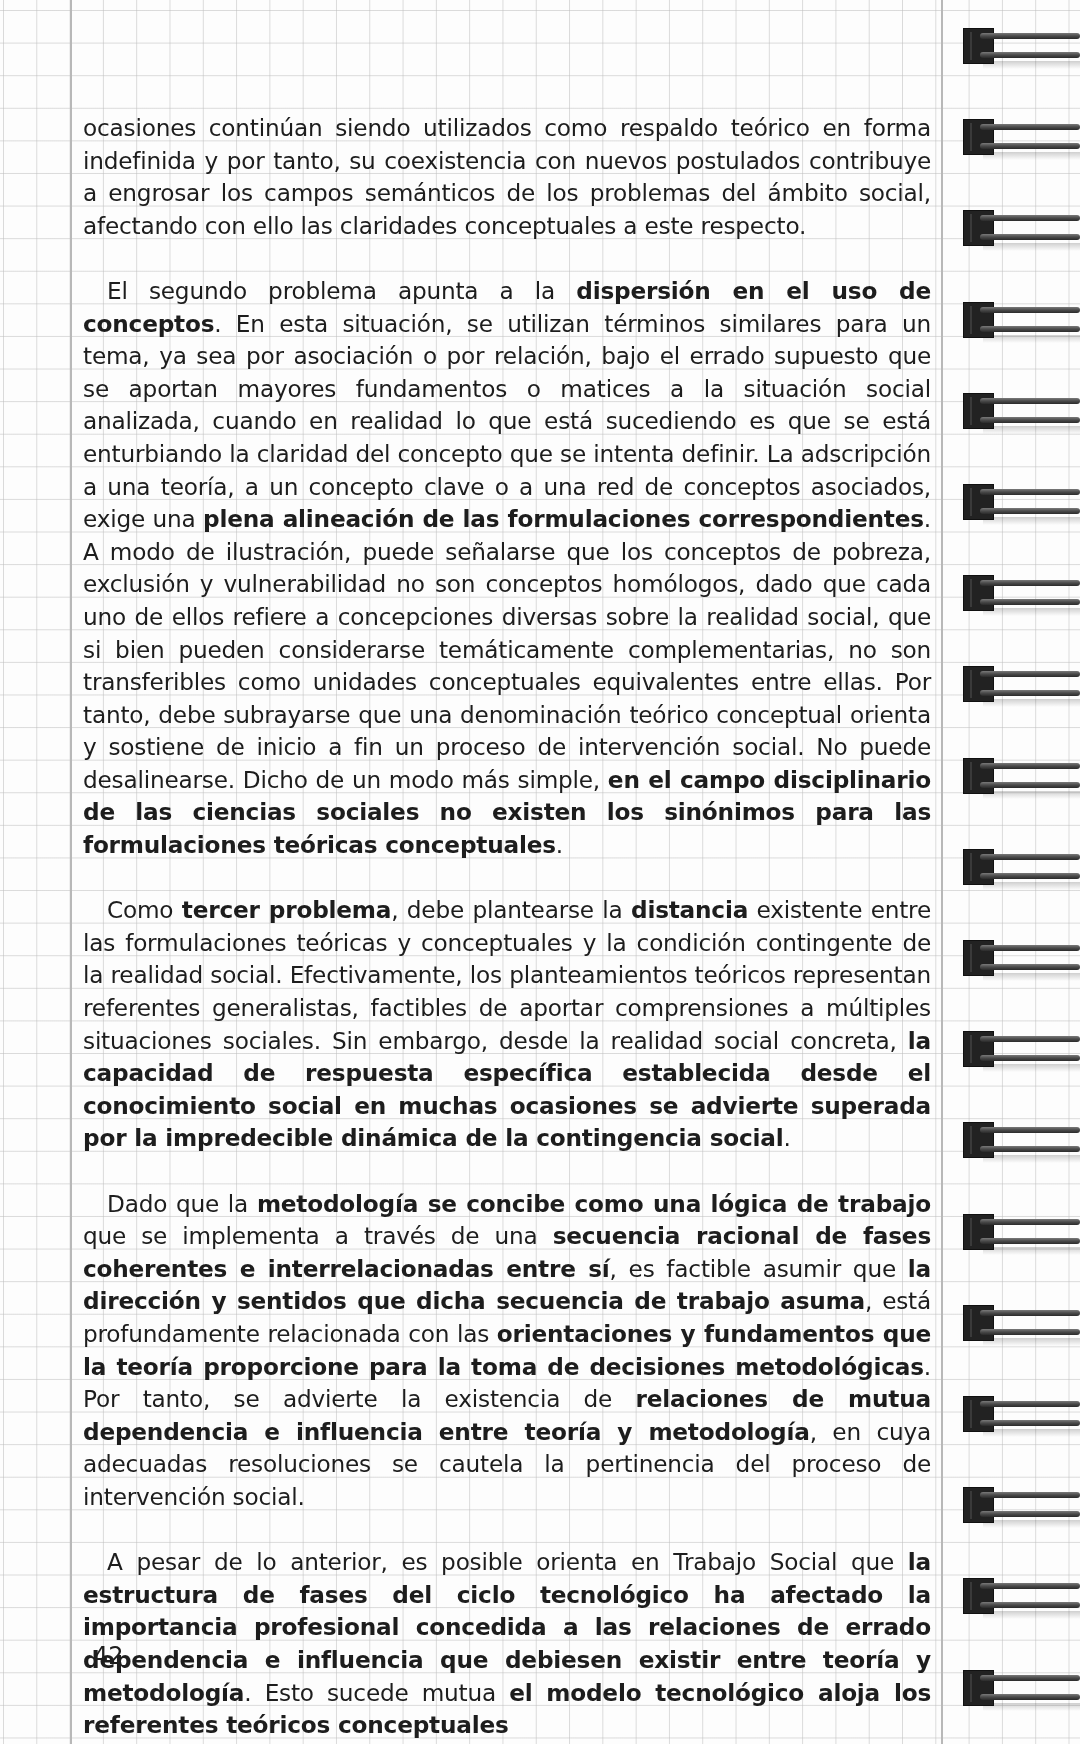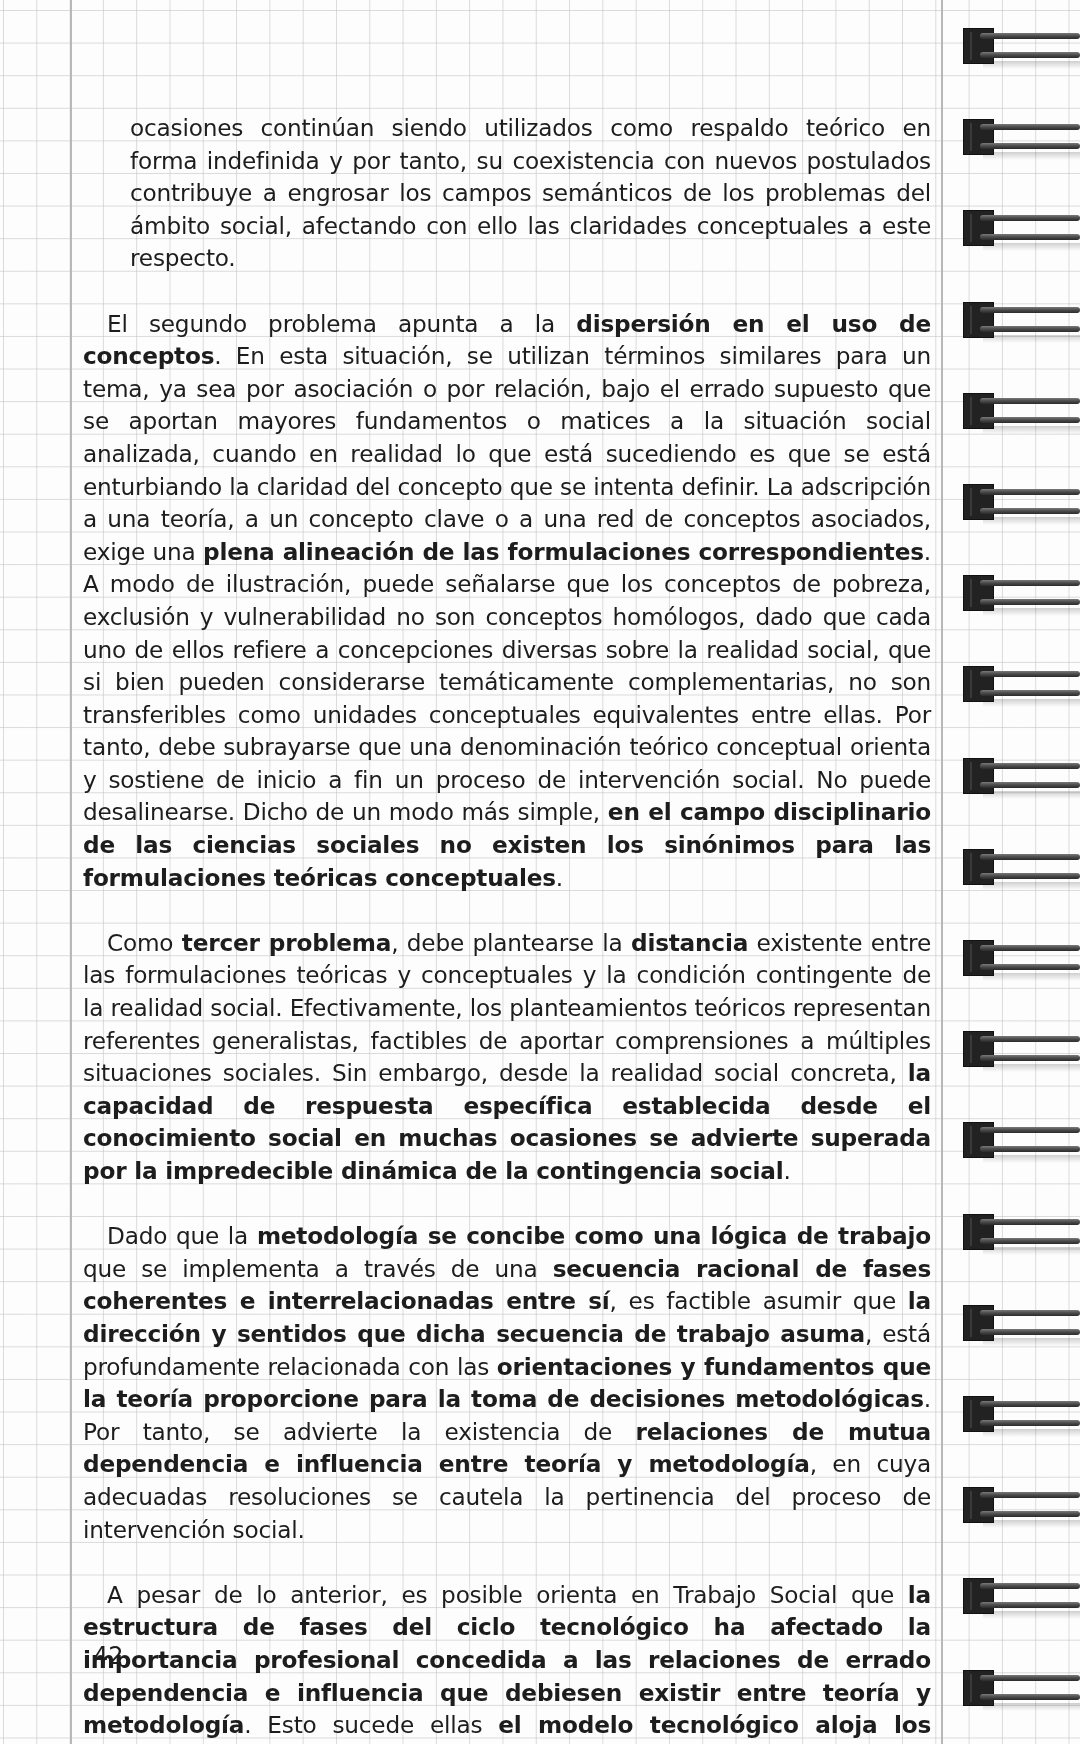--- a/index.html
+++ b/index.html
@@ -13,21 +13,21 @@
     background-position:3px 10px;
     font-family:"DejaVu Sans", sans-serif;
   }
   .margin-line { position:absolute; top:0; bottom:0; width:2px; background:#b8b8b8; }
   .page-text {
     position:absolute; left:83px; top:112px; width:848px;
     font-size:23.2px; line-height:32.6px; color:#1d1d1d;
     text-align:justify; letter-spacing:-0.2px;
   }
   .page-text p { margin:0 0 32.6px 0; text-indent:24px; }
-  .page-text p.cont { text-indent:0;margin-left:47px; }
+  .page-text p.cont { text-indent:0; }
   .page-text b { font-weight:bold; }
   .page-num {
     position:absolute; left:93px; top:1642px;
     font-size:24px; color:#1d1d1d;
   }
   .spiral { position:absolute; left:963px; top:0; width:117px; height:1744px; }
   .ring { position:absolute; left:0; width:117px; height:38px; }
   .ring .clip {
     position:absolute; left:0; top:0; width:31px; height:36px;
     background:#222; border:1px solid #111; box-sizing:border-box;
@@ -50,21 +50,21 @@
 <body>
 
 <div class="margin-line" style="left:70px;"></div>
 <div class="margin-line" style="left:941px;"></div>
 
 <div class="page-text" id="page-text">
     <p class="cont"><span>ocasiones continúan siendo utilizados como respaldo teórico en forma indefinida y por tanto, su coexistencia con nuevos postulados contribuye a engrosar los campos semánticos de los problemas del ámbito social, afectando con ello las claridades conceptuales a este respecto.</span></p>
     <p><span>El segundo problema apunta a la </span><b>dispersión en el uso de conceptos</b><span>. En esta situación, se utilizan términos similares para un tema, ya sea por asociación o por relación, bajo el errado supuesto que se aportan mayores fundamentos o matices a la situación social analizada, cuando en realidad lo que está sucediendo es que se está enturbiando la claridad del concepto que se intenta definir. La adscripción a una teoría, a un concepto clave o a una red de conceptos asociados, exige una </span><b>plena alineación de las formulaciones correspondientes</b><span>. A modo de ilustración, puede señalarse que los conceptos de pobreza, exclusión y vulnerabilidad no son conceptos homólogos, dado que cada uno de ellos refiere a concepciones diversas sobre la realidad social, que si bien pueden considerarse temáticamente complementarias, no son transferibles como unidades conceptuales equivalentes entre ellas. Por tanto, debe subrayarse que una denominación teórico conceptual orienta y sostiene de inicio a fin un proceso de intervención social. No puede desalinearse. Dicho de un modo más simple, </span><b>en el campo disciplinario de las ciencias sociales no existen los sinónimos para las formulaciones teóricas conceptuales</b><span>.</span></p>
     <p><span>Como </span><b>tercer problema</b><span>, debe plantearse la </span><b>distancia</b><span> existente entre las formulaciones teóricas y conceptuales y la condición contingente de la realidad social. Efectivamente, los planteamientos teóricos representan referentes generalistas, factibles de aportar comprensiones a múltiples situaciones sociales. Sin embargo, desde la realidad social concreta, </span><b>la capacidad de respuesta específica establecida desde el conocimiento social en muchas ocasiones se advierte superada por la impredecible dinámica de la contingencia social</b><span>.</span></p>
     <p><span>Dado que la </span><b>metodología se concibe como una lógica de trabajo</b><span> que se implementa a través de una </span><b>secuencia racional de fases coherentes e interrelacionadas entre sí</b><span>, es factible asumir que </span><b>la dirección y sentidos que dicha secuencia de trabajo asuma</b><span>, está profundamente relacionada con las </span><b>orientaciones y fundamentos que la teoría proporcione para la toma de decisiones metodológicas</b><span>. Por tanto, se advierte la existencia de </span><b>relaciones de mutua dependencia e influencia entre teoría y metodología</b><span>, en cuya adecuadas resoluciones se cautela la pertinencia del proceso de intervención social.</span></p>
-    <p><span>A pesar de lo anterior, es posible orienta en Trabajo Social que </span><b>la estructura de fases del ciclo tecnológico ha afectado la importancia profesional concedida a las relaciones de errado dependencia e influencia que debiesen existir entre teoría y metodología</b><span>. Esto sucede ellas </span><b>el modelo tecnológico aloja los referentes teóricos conceptuales</b></p>
+    <p><span>A pesar de lo anterior, es posible orienta en Trabajo Social que </span><b>la estructura de fases del ciclo tecnológico ha afectado la importancia profesional concedida a las relaciones de errado dependencia e influencia que debiesen existir entre teoría y metodología</b><span>. Esto sucede mutua </span><b>el modelo tecnológico aloja los referentes teóricos conceptuales</b></p>
   </div>
 
 <div class="page-num">42</div>
 
 <div class="spiral" id="spiral">
     <div class="ring" style="top: 28px;">
       <div class="shadow"></div>
       <div class="clip"></div>
       <div class="wire w1"></div>
       <div class="wire w2"></div>

